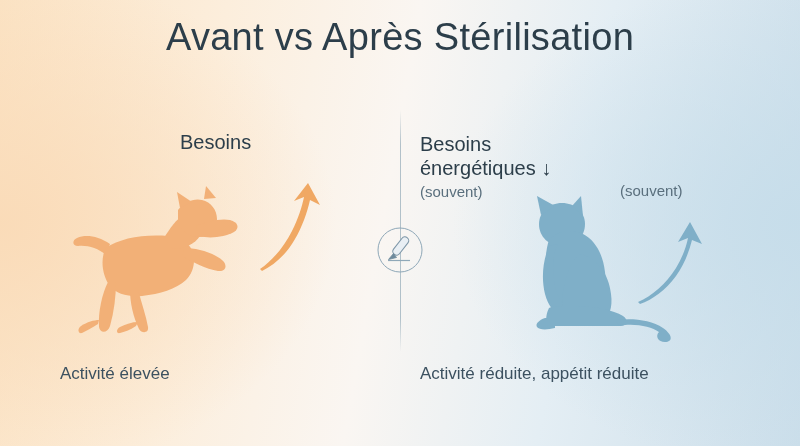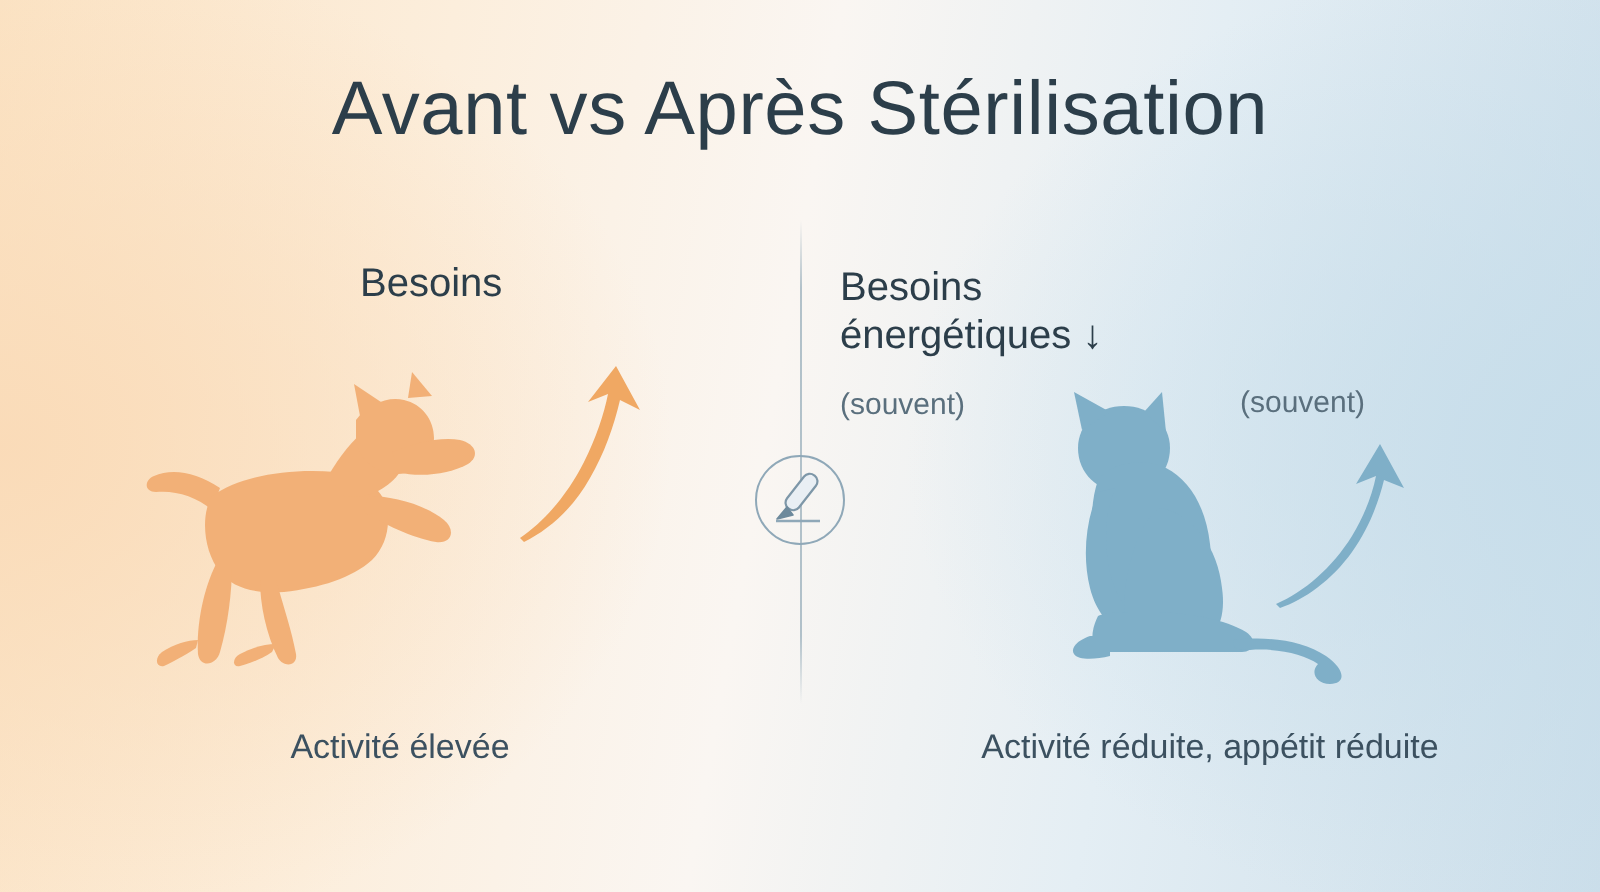--- a/index.html
+++ b/index.html
@@ -15,21 +15,21 @@
     font-family: "Liberation Sans", sans-serif;
     background:
       radial-gradient(ellipse 70% 90% at 100% 50%, rgba(198,221,234,0.95) 0%, rgba(198,221,234,0.0) 62%),
       radial-gradient(ellipse 70% 95% at 0% 50%, rgba(250,219,184,0.98) 0%, rgba(250,219,184,0.0) 60%),
       linear-gradient(100deg, #FBE3C4 0%, #FCEEDC 26%, #FAF6F2 48%, #E4EEF4 70%, #CBDEEA 100%);
   }
 
   
   .title {
     position: absolute;
-    top: 34px;
+    top: 16px;
     left: 0;
     width: 800px;
     text-align: center;
     font-size: 38px;
     font-weight: 400;
     letter-spacing: 0.3px;
     color: #2C3E4A;
     white-space: nowrap;
   }
 
@@ -62,39 +62,39 @@
     line-height: 1.22;
   }
   .label-main {
     font-size: 20px;
     font-weight: 400;
     white-space: nowrap;
   }
   .label-sub {
     font-size: 15px;
     color: #5A6F7D;
-    margin-top: 13px;
+    margin-top: 2px;
     white-space: nowrap;
   }
 
   #left-energy-label  { left: 180px; top: 130px; width: 210px; }
   #right-energy-label { left: 420px; top: 132px; width: 200px; }
   #right-appetite-label { left: 620px; top: 180px; width: 175px; }
 
   
   .art { position: absolute; }
   #left-cat   { left: 72px;  top: 186px; }
   #left-arrow { left: 258px; top: 183px; }
   #right-cat  { left: 525px; top: 196px; }
   #right-arrow{ left: 638px; top: 222px; }
 
   
   .caption {
     position: absolute;
-    text-align: center;
+    text-align: left;
     font-size: 17px;
     color: #3C5160;
     white-space: nowrap;
   }
   #left-caption  { left: 60px;  top: 364px; width: 280px; }
   #right-caption { left: 420px; top: 364px; width: 370px; }
 </style>
 </head>
 <body>
 

